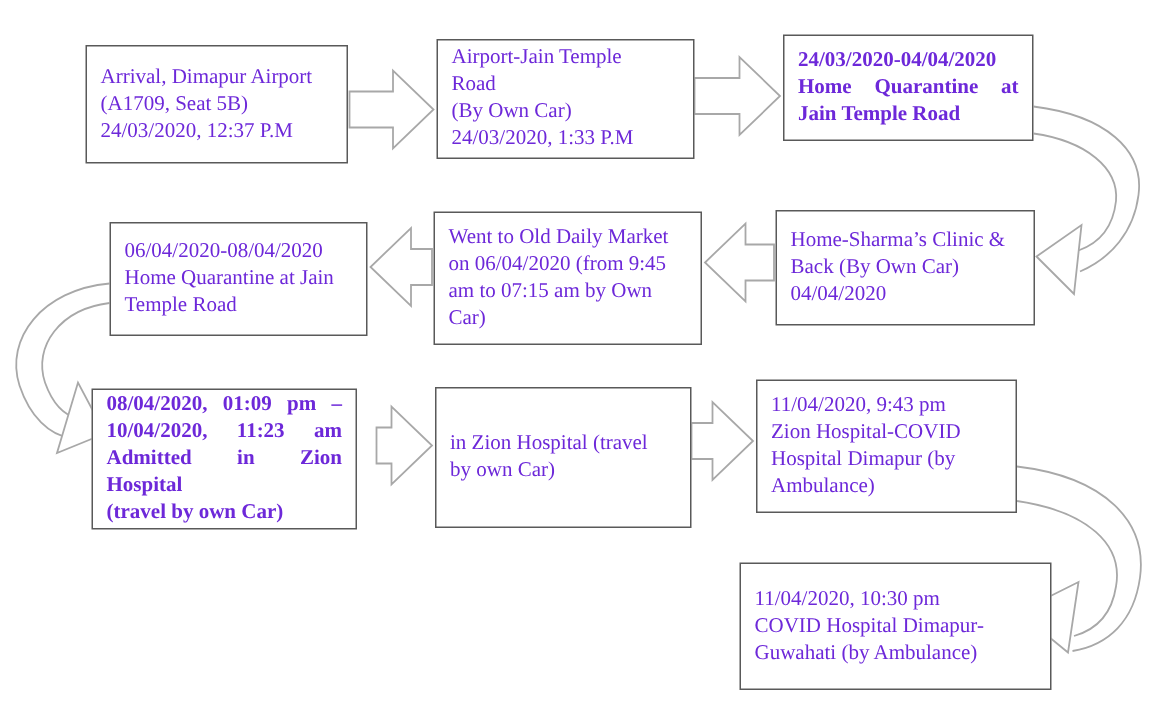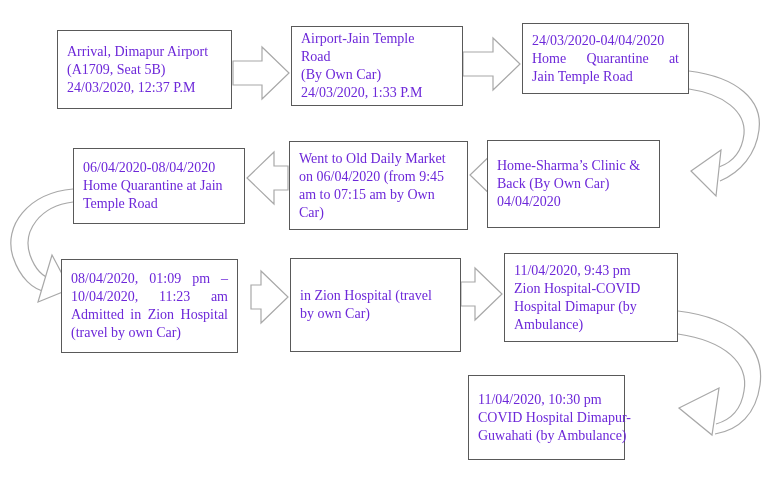--- a/index.html
+++ b/index.html
@@ -11,21 +11,21 @@
   .blockarrow{fill:#ffffff;stroke:var(--arrow-stroke,#a8a8a8);stroke-width:1.2;stroke-linejoin:miter;}
   .band{fill:none;stroke:var(--arrow-stroke,#a8a8a8);stroke-width:1.2;}
   .arrowhead{fill:#ffffff;stroke:var(--arrow-stroke,#a8a8a8);stroke-width:1.2;stroke-linejoin:miter;}
   .box{
     position:absolute;box-sizing:border-box;background:#ffffff;
     border:1px solid var(--box-border,#595959);
     font-size:14px;line-height:18px;padding:2px 9px;
     display:flex;flex-direction:column;justify-content:center;
   }
   .box .tline{white-space:nowrap;}
-  .box.justify .tline{white-space:normal;}
+  .box.justify .tline{white-space:normal;font-weight:bold;}
   .box.justify .tline:not(:last-child){text-align:justify;text-align-last:justify;}
 </style>
 </head>
 <body>
 
 <div class="stage">
 
   <svg class="arrow-layer" viewBox="0 0 766 481" aria-hidden="true">
 
     <polygon class="blockarrow" points="233,61 262,61 262,47 289,73 262,99 262,85 233,85"></polygon>
@@ -66,21 +66,21 @@
       <div class="tline">(By Own Car)</div>
       <div class="tline">24/03/2020, 1:33 P.M</div>
     </div>
 
   <div class="box justify" style="left:522px;top:23px;width:167px;height:71px">
       <div class="tline">24/03/2020-04/04/2020</div>
       <div class="tline">Home Quarantine at</div>
       <div class="tline">Jain Temple Road</div>
     </div>
 
-  <div class="box" style="left:487px;top:140px;width:173px;height:88px">
+  <div class="box" style="left:517px;top:140px;width:173px;height:77px">
       <div class="tline">Home-Sharma’s Clinic &amp;</div>
       <div class="tline">Back (By Own Car)</div>
       <div class="tline">04/04/2020</div>
     </div>
 
   <div class="box" style="left:289px;top:141px;width:179px;height:89px">
       <div class="tline">Went to Old Daily Market</div>
       <div class="tline">on 06/04/2020 (from 9:45</div>
       <div class="tline">am to 07:15 am by Own</div>
       <div class="tline">Car)</div>
@@ -104,19 +104,19 @@
       <div class="tline">by own Car)</div>
     </div>
 
   <div class="box" style="left:504px;top:253px;width:174px;height:89px">
       <div class="tline">11/04/2020, 9:43 pm</div>
       <div class="tline">Zion Hospital-COVID</div>
       <div class="tline">Hospital Dimapur (by</div>
       <div class="tline">Ambulance)</div>
     </div>
 
-  <div class="box" style="left:468px;top:375px;width:157px;height:85px">
+  <div class="box" style="left:493px;top:375px;width:208px;height:85px">
       <div class="tline">11/04/2020, 10:30 pm</div>
       <div class="tline">COVID Hospital Dimapur-</div>
       <div class="tline">Guwahati (by Ambulance)</div>
     </div>
 
 </div>
 
 </body></html>

